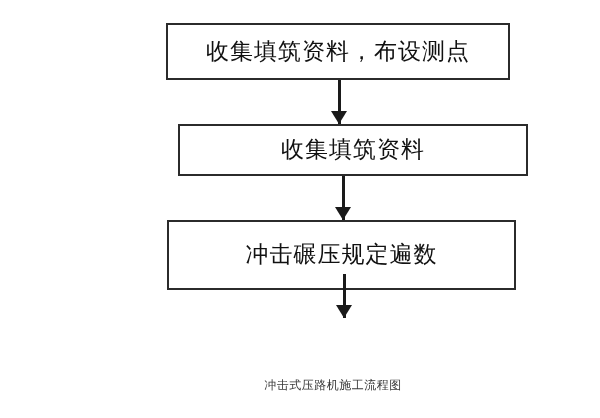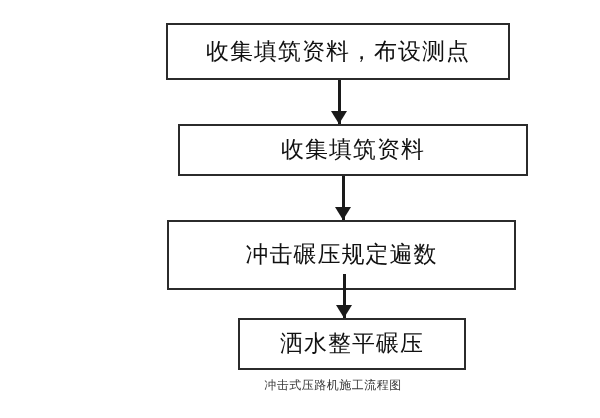--- a/index.html
+++ b/index.html
@@ -141,19 +141,16 @@
 
   <div class="node" id="node-3">
     <span class="node-label">冲击碾压规定遍数</span>
   </div>
 
   <div class="connector" id="arrow-3">
     <div class="stem"></div>
     <div class="head"></div>
   </div>
 
-  <div class="node" id="node-4">
-    <span class="node-label">洒水整平碾压</span>
-  </div>
 
   <div id="caption">冲击式压路机施工流程图</div>
 
 </div>
 
 </body></html>

